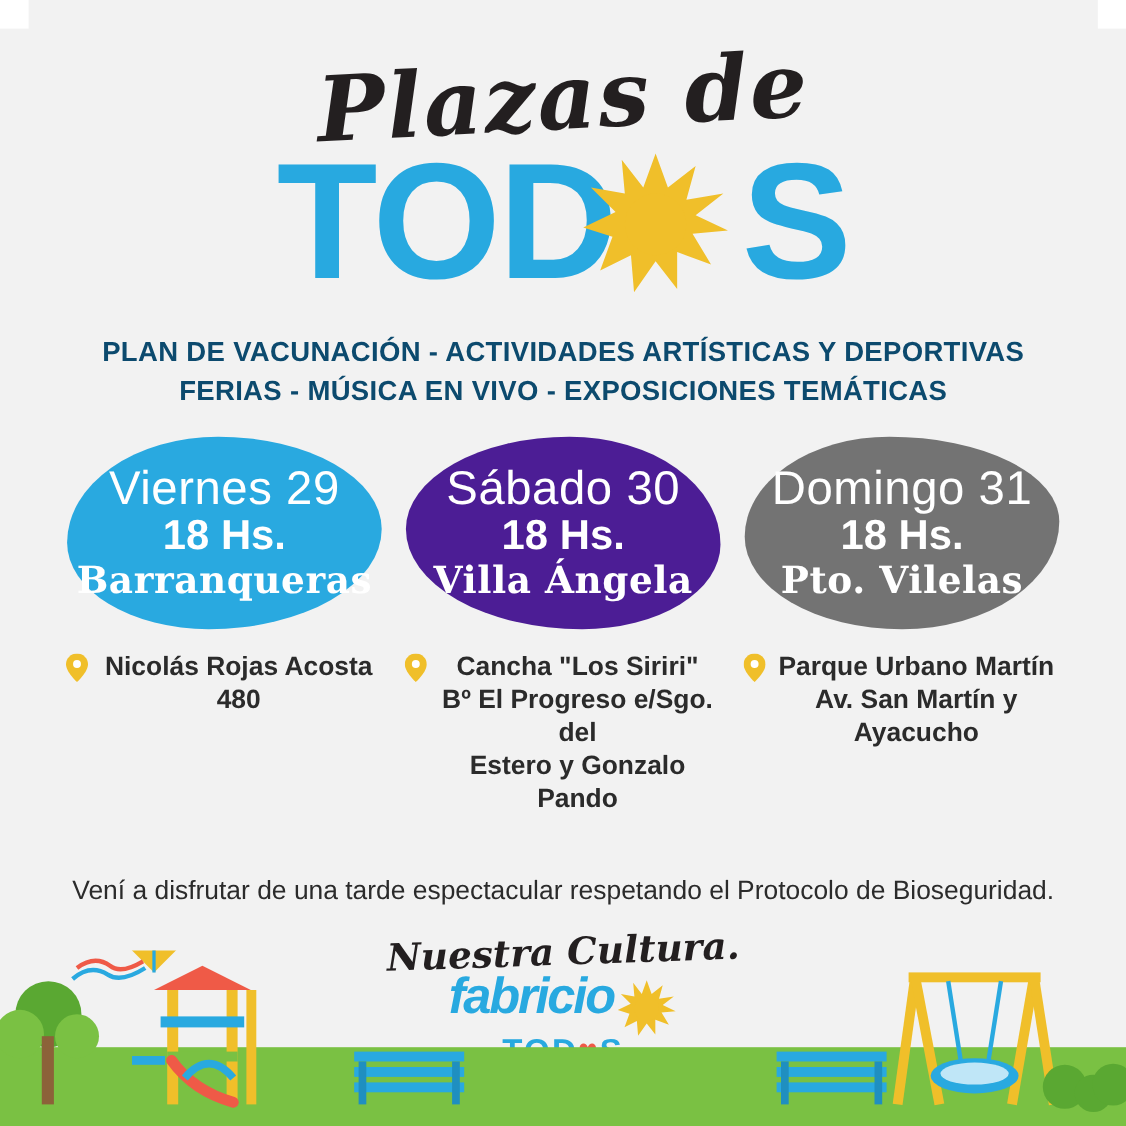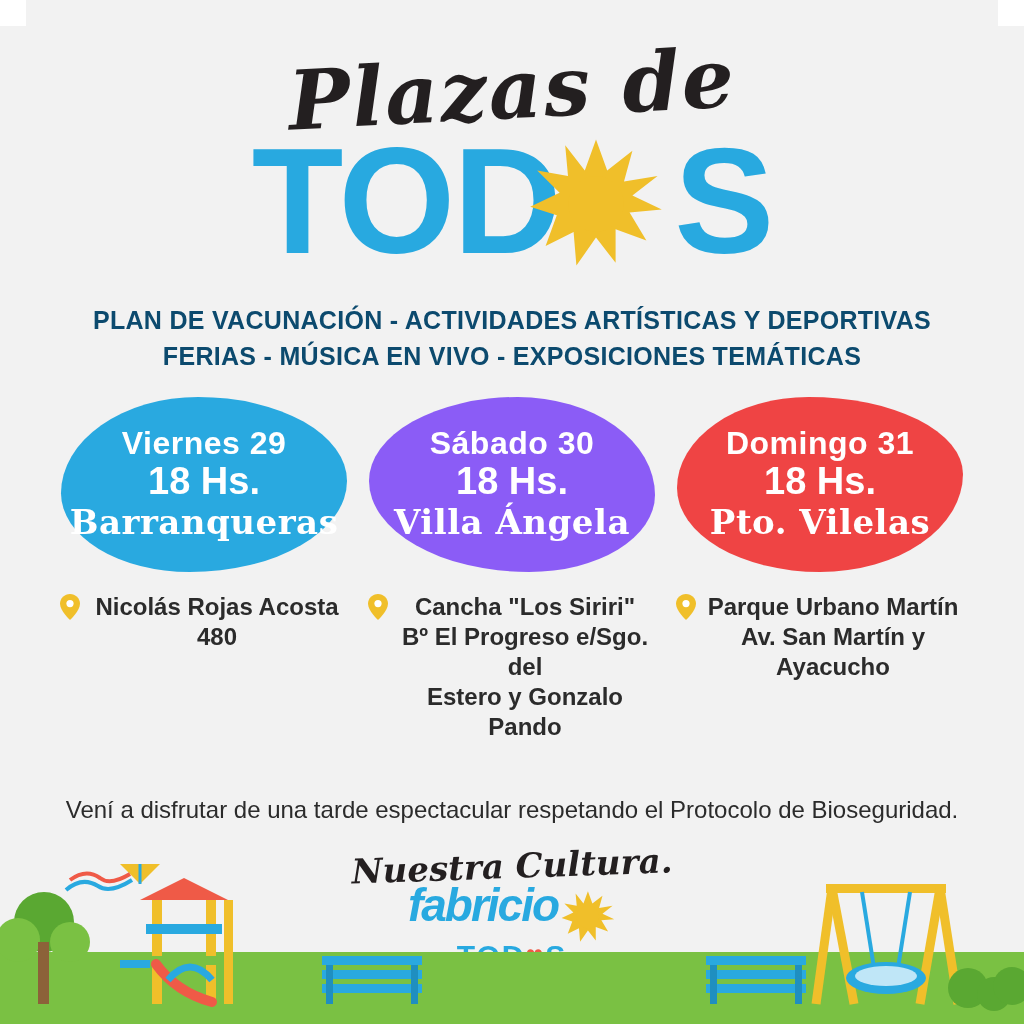--- a/index.html
+++ b/index.html
@@ -73,25 +73,25 @@
     text-align:center;
   }
   .blob{
     width:286px;height:175px;
     margin:0 auto;
     display:flex;flex-direction:column;
     align-items:center;justify-content:center;
     color:#fff;
   }
   .blob-1{background:#29a9e0;border-radius:48% 52% 55% 45% / 55% 48% 52% 45%;}
-  .blob-2{background:#8b5cf6;border-radius:52% 48% 44% 56% / 48% 56% 44% 52%;}
-  .blob-3{background:#ef4444;border-radius:46% 54% 50% 50% / 52% 44% 56% 48%;}
+  .blob-2{background:#4c1d95;border-radius:52% 48% 44% 56% / 48% 56% 44% 52%;}
+  .blob-3{background:#737373;border-radius:46% 54% 50% 50% / 52% 44% 56% 48%;}
   .day-name{
-    font-weight:700;
-    font-size:32px;
+    font-weight:400;
+    font-size:43px;
     line-height:1.05;
     letter-spacing:.5px;
   }
   .day-hour{
     font-weight:700;
     font-size:38px;
     line-height:1.1;
   }
   .day-place{
     font-family:"DejaVu Serif", serif;

